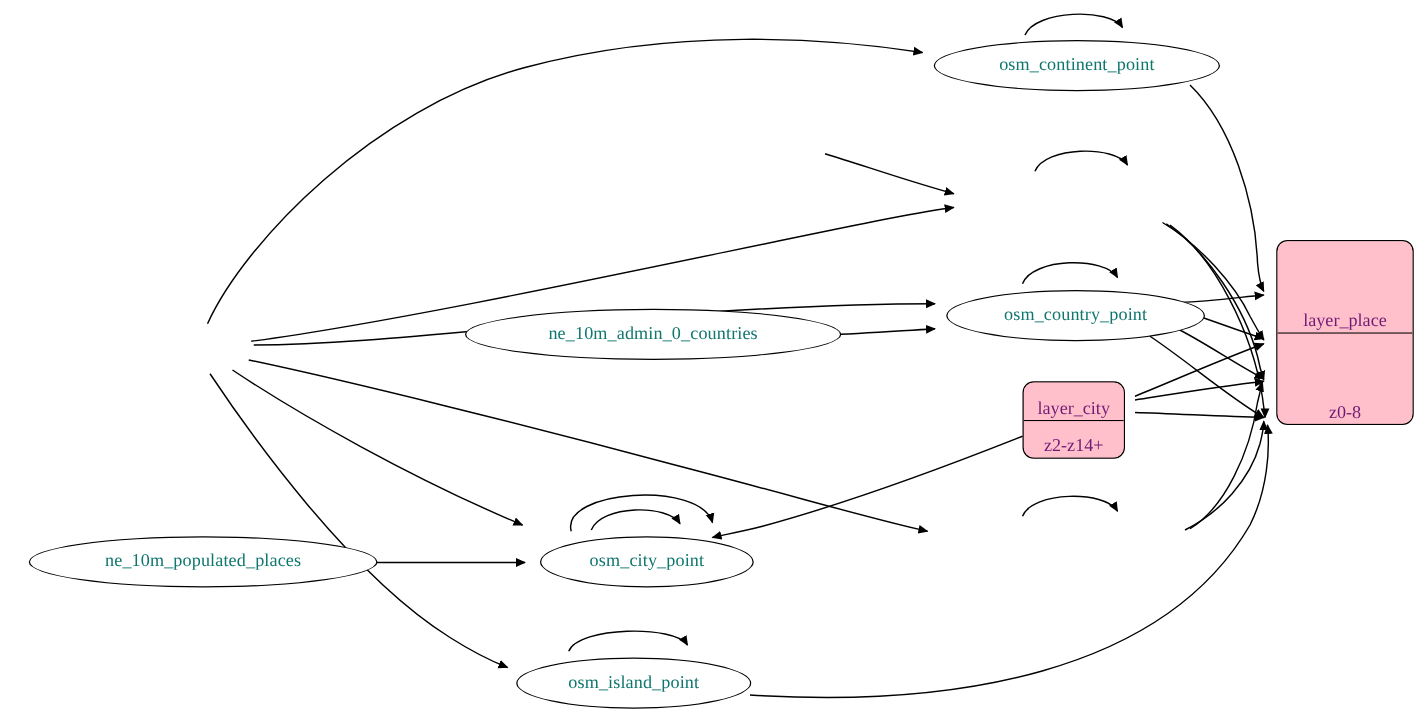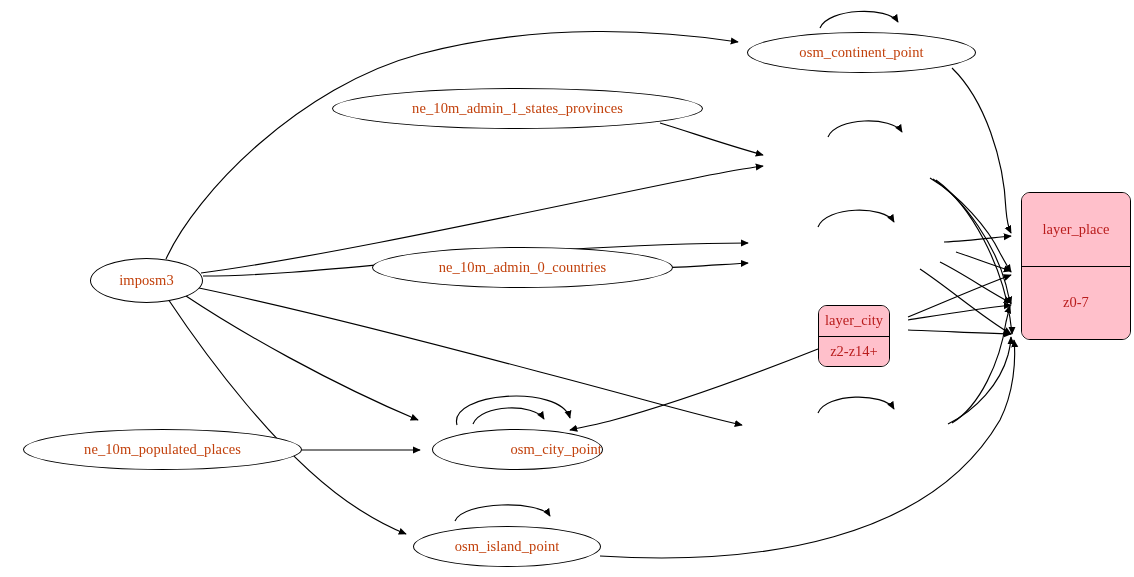--- a/index.html
+++ b/index.html
@@ -26,43 +26,43 @@
   }
   .node-ellipse {
     position: absolute;
     box-sizing: border-box;
     border: 1.1px solid #000000;
     border-radius: 50%;
     background: #ffffff;
     display: flex;
     align-items: center;
     justify-content: center;
-    color: #c2410c;
+    color: #0f766e;
     font-size: 14.5px;
     letter-spacing: 0.1px;
     white-space: nowrap;
     z-index: 2;
   }
   .record-box {
     position: absolute;
     box-sizing: border-box;
     border: 1.3px solid #000000;
     border-radius: 9px;
     background: #ffc0cb;
     display: flex;
     flex-direction: column;
     overflow: hidden;
     z-index: 3;
   }
   .record-row {
     flex: 1 1 0;
     display: flex;
-    align-items: center;
+    align-items: flex-end;
     justify-content: center;
-    color: #b91c1c;
+    color: #701a75;
     font-size: 14.5px;
     white-space: nowrap;
     border-bottom: 1.3px solid #000000;
     background: #ffc0cb;
   }
   .record-row:last-child {
     border-bottom: none;
   }
 </style>
 </head>
@@ -123,61 +123,58 @@
       <path d="M 948,424 C 976,410 1000,384 1008,355 C 1010,347 1011,341 1011,337"></path>
 
       <path d="M 600,556 C 760,566 930,540 1000,420 C 1014,392 1016,360 1014,340"></path>
 
       <path d="M 908,317 C 940,304 976,288 1011,275"></path>
       <path d="M 908,320 C 940,315 976,309 1011,305"></path>
       <path d="M 908,330 C 940,331 976,333 1011,334"></path>
     </g>
   </svg>
 
-  <div class="node-ellipse" style="left:90px; top:258px; width:113px; height:45px;">
-    <span>imposm3</span>
-  </div>
 
-  <div class="node-ellipse" style="left:332px; top:88px; width:371px; height:41px;">
-    <span>ne_10m_admin_1_states_provinces</span>
-  </div>
 
   <div class="node-ellipse" style="left:372px; top:247px; width:301px; height:41px;">
     <span>ne_10m_admin_0_countries</span>
   </div>
 
   <div class="node-ellipse" style="left:23px; top:429px; width:279px; height:41px;">
     <span>ne_10m_populated_places</span>
   </div>
 
   <div class="node-ellipse" style="left:747px; top:32px; width:229px; height:41px;">
     <span>osm_continent_point</span>
   </div>
 
 
+  <div class="node-ellipse" style="left:757px; top:232px; width:207px; height:41px;">
+    <span>osm_country_point</span>
+  </div>
 
-  <div class="node-ellipse" style="left:432px; top:429px; width:171px; height:41px;justify-content:flex-end;">
+  <div class="node-ellipse" style="left:432px; top:429px; width:171px; height:41px;">
     <span>osm_city_point</span>
   </div>
 
   <div class="node-ellipse" style="left:413px; top:526px; width:188px; height:41px;text-align:center;">
     <span>osm_island_point</span>
   </div>
 
 
   <div class="record-box" style="left:1021px; top:192px; width:110px; height:148px;">
     <div class="record-row">
       <span>layer_place</span>
     </div>
     <div class="record-row">
-      <span>z0-7</span>
+      <span>z0-8</span>
     </div>
   </div>
 
-  <div class="record-box" style="left:818px; top:305px; width:72px; height:62px;">
+  <div class="record-box" style="left:818px; top:305px; width:82px; height:62px;">
     <div class="record-row">
       <span>layer_city</span>
     </div>
     <div class="record-row">
       <span>z2-z14+</span>
     </div>
   </div>
 
 </div>
 

